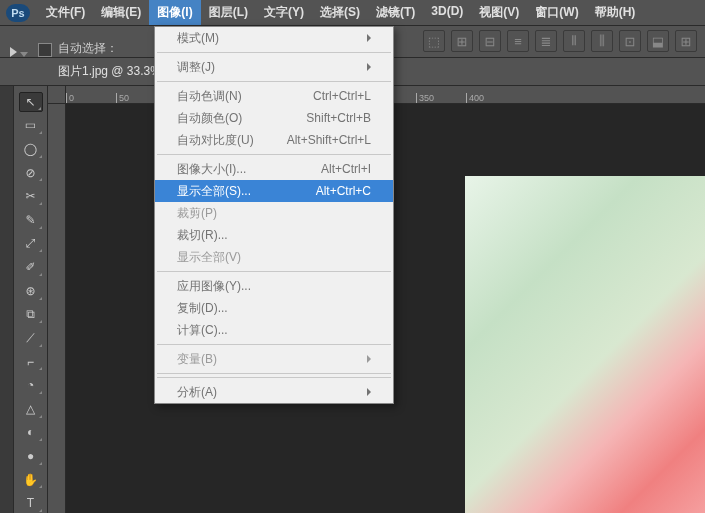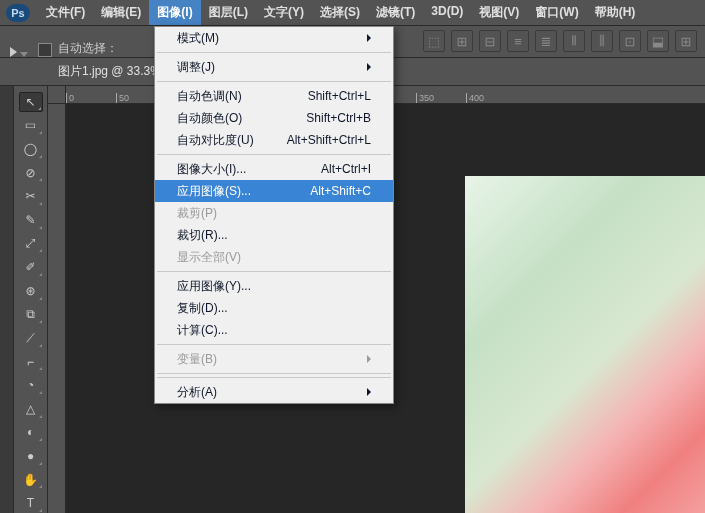--- a/index.html
+++ b/index.html
@@ -21,21 +21,21 @@
   .tool { width: 24px; height: 20px; display: flex; align-items: center; justify-content: center; color: #ccc; position: relative; }
   .tool.sel { background: #3a3a3a; border: 1px solid #222; border-radius: 2px; }
   .tool::after { content: ""; position: absolute; right: 1px; bottom: 1px; width: 0; height: 0; border-right: 3px solid #888; border-top: 3px solid transparent; }
   .canvas { flex: 1; background: #262626; position: relative; overflow: hidden; }
   .ruler-h { position: absolute; top: 0; left: 18px; right: 0; height: 18px; background: #535353; border-bottom: 1px solid #2a2a2a; display: flex; align-items: flex-end; overflow: hidden; }
   .ruler-v { position: absolute; top: 18px; left: 0; width: 18px; bottom: 0; background: #535353; border-right: 1px solid #2a2a2a; }
   .ruler-h .tick { width: 50px; height: 10px; border-left: 1px solid #aaa; color: #aaa; font-size: 9px; padding-left: 2px; flex-shrink: 0; }
   .ruler-c { position: absolute; top: 0; left: 0; width: 18px; height: 18px; background: #535353; border-right: 1px solid #2a2a2a; border-bottom: 1px solid #2a2a2a; }
   .image { position: absolute; right: 0; top: 90px; width: 240px; height: 340px; background: linear-gradient(135deg, #e8f4e8 0%, #c5e0c5 30%, #d8e8d0 55%, #f5b5b5 70%, #f08080 85%, #f5a0a0 100%); }
   .dropdown { position: absolute; left: 154px; top: 26px; width: 240px; background: #f0f0f0; border: 1px solid #888; box-shadow: 3px 3px 8px rgba(0,0,0,0.4); z-index: 100; }
-  .dropdown .row { height: 22px; display: flex; align-items: center; justify-content: space-between; padding: 0 22px 0 22px; color: #0f172a; }
+  .dropdown .row { height: 22px; display: flex; align-items: center; justify-content: space-between; padding: 0 22px 0 22px; color: #737373; }
   .dropdown .row.disabled { color: #9a9a9a; }
   .dropdown .row.highlight { background: #3a84d6; color: #fff; }
   .dropdown .row .arrow { width: 0; height: 0; border-left: 4px solid currentColor; border-top: 4px solid transparent; border-bottom: 4px solid transparent; }
   .dropdown .sep { height: 1px; background: #c8c8c8; margin: 3px 2px; }
   .opt-icons { position: absolute; right: 8px; top: 30px; display: flex; gap: 6px; }
   .opt-icon { width: 22px; height: 22px; border: 1px solid #3a3a3a; border-radius: 2px; color: #888; display: flex; align-items: center; justify-content: center; font-size: 13px; }
 </style>
 </head>
 <body>
 
@@ -128,38 +128,38 @@
       <span class="arrow"></span>
     </div>
     <div class="sep"></div>
     <div class="row">
       <span>调整(J)</span>
       <span class="arrow"></span>
     </div>
     <div class="sep"></div>
     <div class="row">
       <span>自动色调(N)</span>
-      <span>Shift+Ctrl+L</span>
+      <span>Ctrl+Ctrl+L</span>
     </div>
     <div class="row">
       <span>自动颜色(O)</span>
       <span>Shift+Ctrl+B</span>
     </div>
     <div class="row">
       <span>自动对比度(U)</span>
       <span>Alt+Shift+Ctrl+L</span>
     </div>
     <div class="sep"></div>
     <div class="row">
       <span>图像大小(I)...</span>
       <span>Alt+Ctrl+I</span>
     </div>
     <div class="row highlight">
-      <span>应用图像(S)...</span>
-      <span>Alt+Shift+C</span>
+      <span>显示全部(S)...</span>
+      <span>Alt+Ctrl+C</span>
     </div>
     <div class="row disabled">
       <span>裁剪(P)</span>
     </div>
     <div class="row">
       <span>裁切(R)...</span>
     </div>
     <div class="row disabled">
       <span>显示全部(V)</span>
     </div>

